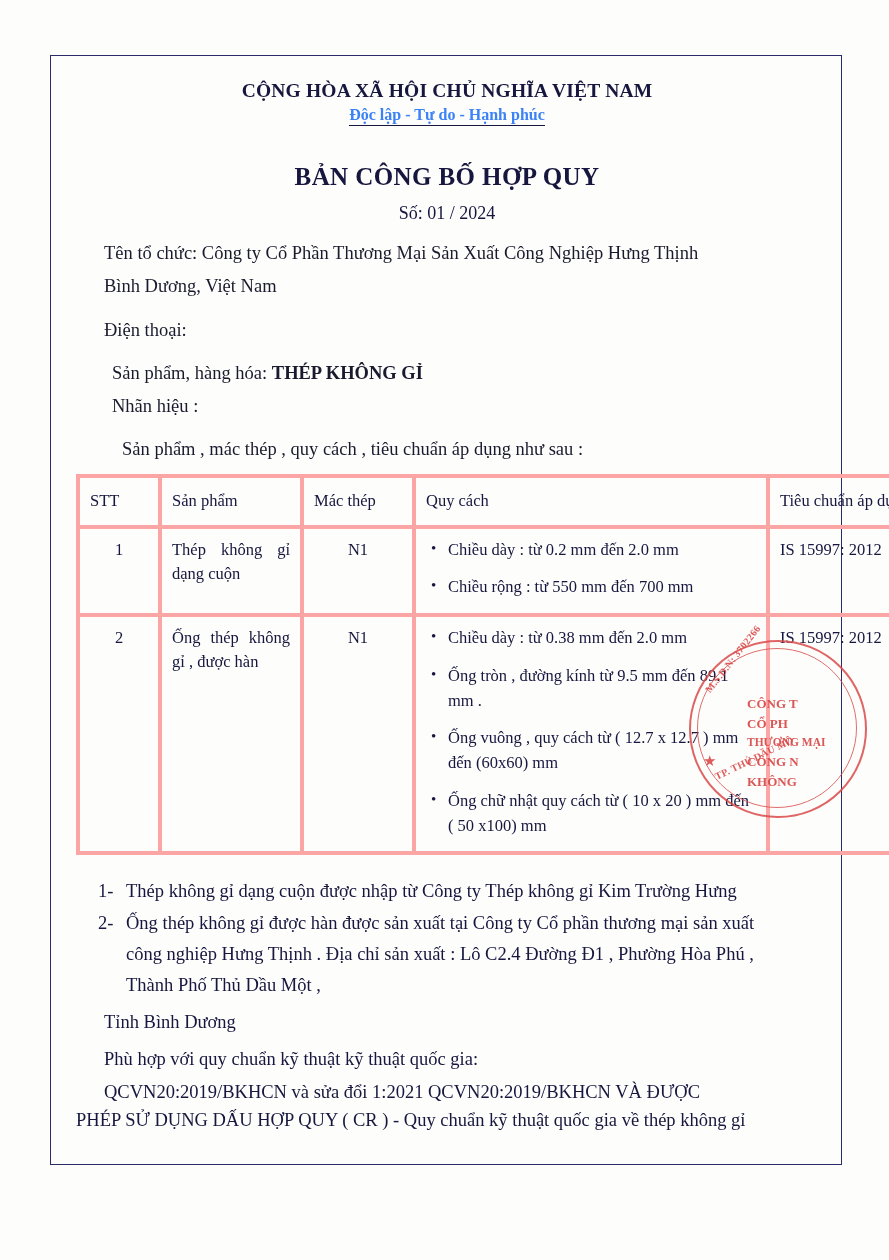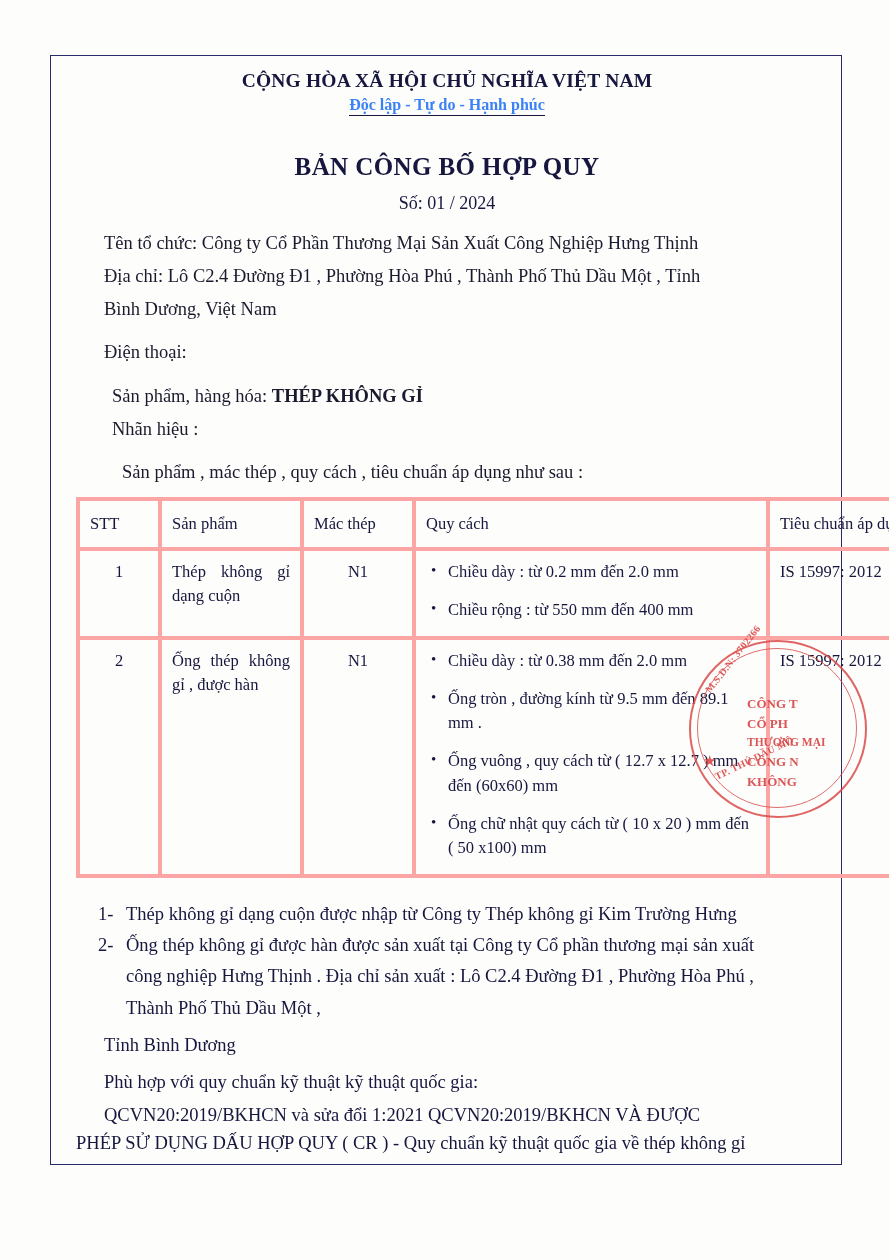--- a/index.html
+++ b/index.html
@@ -27,21 +27,21 @@
     left: 50px;
     top: 55px;
     width: 792px;
     height: 1110px;
     border: 1.5px solid #2b2b6b;
     box-sizing: border-box;
   }
   .content {
     position: absolute;
     left: 76px;
-    top: 70px;
+    top: 80px;
     width: 742px;
     box-sizing: border-box;
   }
   .center { text-align: center; }
   .national-title {
     font-weight: bold;
     font-size: 19.5px;
     letter-spacing: 0.2px;
     color: #16163f;
   }
@@ -236,21 +236,20 @@
   <div class="content">
 
     <div class="center">
       <div class="national-title">CỘNG HÒA XÃ HỘI CHỦ NGHĨA VIỆT NAM</div>
       <div><span class="national-sub">Độc lập - Tự do - Hạnh phúc</span></div>
       <div class="doc-title">BẢN CÔNG BỐ HỢP QUY</div>
       <div class="doc-number">Số: 01 / 2024</div>
     </div>
 
     <div class="field-line">Tên tổ chức: Công ty Cổ Phần Thương Mại Sản Xuất Công Nghiệp Hưng Thịnh</div>
-    <div class="field-line tight">Địa chỉ: Lô C2.4 Đường Đ1 , Phường Hòa Phú , Thành Phố Thủ Dầu Một , Tỉnh</div>
     <div class="field-line tight">Bình Dương, Việt Nam</div>
     <div class="field-line">Điện thoại:</div>
     <div class="field-line indent2"><span>Sản phẩm, hàng hóa: </span><span class="bold">THÉP KHÔNG GỈ</span></div>
     <div class="field-line indent2 tight">Nhãn hiệu :</div>
     <div class="spec-intro">Sản phẩm , mác thép , quy cách , tiêu chuẩn áp dụng như sau :</div>
 
     <table class="spec">
       <thead>
         <tr>
           <th class="col-stt">STT</th>
@@ -261,21 +260,21 @@
         </tr>
       </thead>
       <tbody>
         <tr>
           <td class="c">1</td>
           <td class="justify">Thép không gỉ dạng cuộn</td>
           <td class="c">N1</td>
           <td>
             <ul class="bullets">
               <li>Chiều dày : từ 0.2 mm đến 2.0 mm</li>
-              <li>Chiều rộng : từ 550 mm đến 400 mm</li>
+              <li>Chiều rộng : từ 550 mm đến 700 mm</li>
             </ul>
           </td>
           <td>IS 15997: 2012</td>
         </tr>
         <tr>
           <td class="c">2</td>
           <td class="justify">Ống thép không gỉ , được hàn</td>
           <td class="c">N1</td>
           <td>
             <ul class="bullets">

